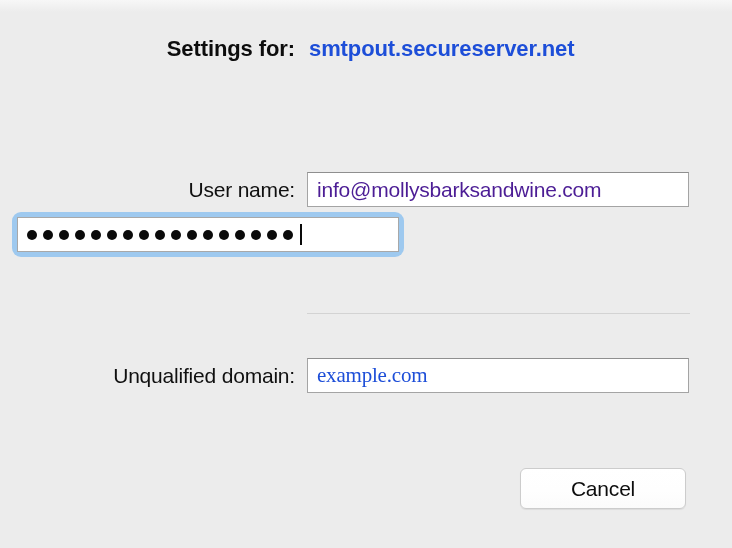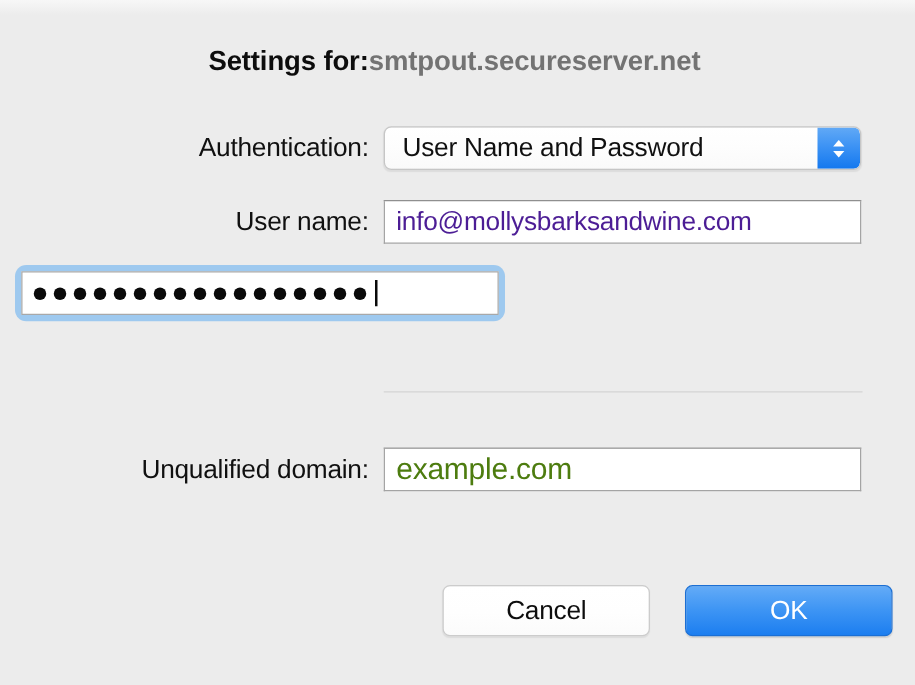--- a/index.html
+++ b/index.html
@@ -44,24 +44,24 @@
   }
   .title-label {
     width: 295px;
     text-align: right;
     font-size: 22px;
     font-weight: bold;
     color: #0d0d0d;
     letter-spacing: -0.1px;
   }
   .title-value {
-    margin-left: 0;
+    margin-left: 14px;
     font-size: 22px;
     font-weight: bold;
-    color: #737373;
+    color: #1d4ed8;
     letter-spacing: -0.1px;
   }
 
   
   .row {
     position: absolute;
     left: 0;
     width: 732px;
     display: flex;
     align-items: center;
@@ -129,24 +129,25 @@
   }
   .textfield-text {
     padding-left: 9px;
     font-size: 21px;
     color: #4c1d95;
     letter-spacing: -0.2px;
     white-space: nowrap;
   }
   .textfield-placeholder {
     padding-left: 9px;
-    font-size: 24px;
-    color: #4d7c0f;
-    letter-spacing: -0.2px;
-    white-space: nowrap;
+    font-size: 21px;
+    color: #1d4ed8;
+    letter-spacing: -0.2px;
+    white-space: nowrap;
+    font-family: Liberation Serif, serif;
   }
 
   
   .focus-wrap {
     padding: 5px;
     background: #9ec9ef;
     border-radius: 9px;
     display: inline-block;
     box-sizing: border-box;
   }
@@ -228,36 +229,22 @@
 
 <div class="sheet-top-edge"></div>
 
 <div class="dialog">
 
   <div class="title-row">
     <div class="title-label">Settings for:</div>
     <div class="title-value">smtpout.secureserver.net</div>
   </div>
 
-  <div class="row" style="top:101px;">
-    <div class="row-label">Authentication:</div>
-    <div class="row-control">
-      <div class="popup-button">
-        <div class="popup-text">User Name and Password</div>
-        <div class="popup-stepper">
-          <svg width="16" height="22" viewBox="0 0 16 22" aria-hidden="true">
-            <path d="M8 4 L12.5 9.2 L3.5 9.2 Z" fill="#ffffff"></path>
-            <path d="M8 18 L3.5 12.8 L12.5 12.8 Z" fill="#ffffff"></path>
-          </svg>
-        </div>
-      </div>
-    </div>
-  </div>
-
-  <div class="row" style="top:160px;">
+
+  <div class="row" style="top:172px;">
     <div class="row-label">User name:</div>
     <div class="row-control">
       <div class="textfield">
         <div class="textfield-text">info@mollysbarksandwine.com</div>
       </div>
     </div>
   </div>
 
   <div class="row" style="top:212px;">
     <div class="row-control">
@@ -294,16 +281,15 @@
     <div class="row-label">Unqualified domain:</div>
     <div class="row-control">
       <div class="textfield">
         <div class="textfield-placeholder">example.com</div>
       </div>
     </div>
   </div>
 
   <div class="button-bar">
     <div class="btn btn-cancel">Cancel</div>
-    <div class="btn btn-ok">OK</div>
   </div>
 
 </div>
 
 </body></html>

